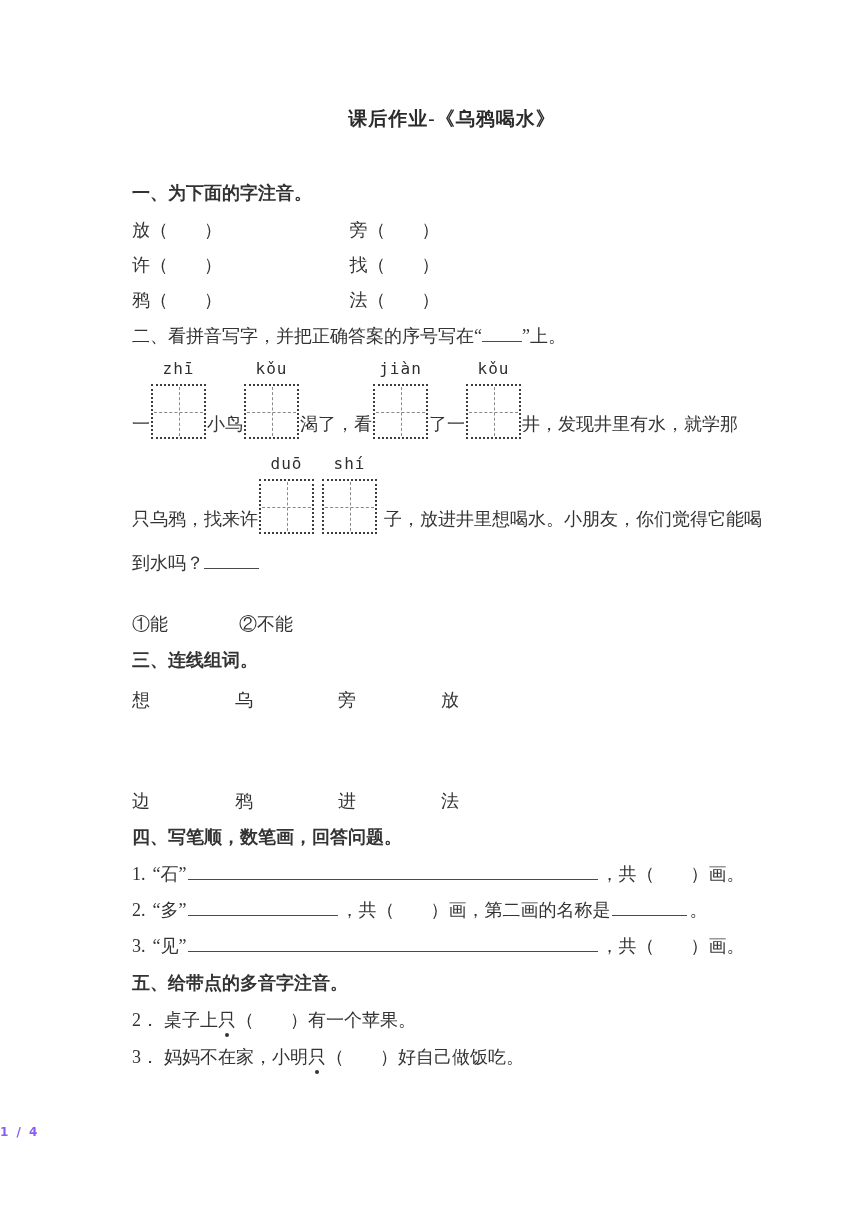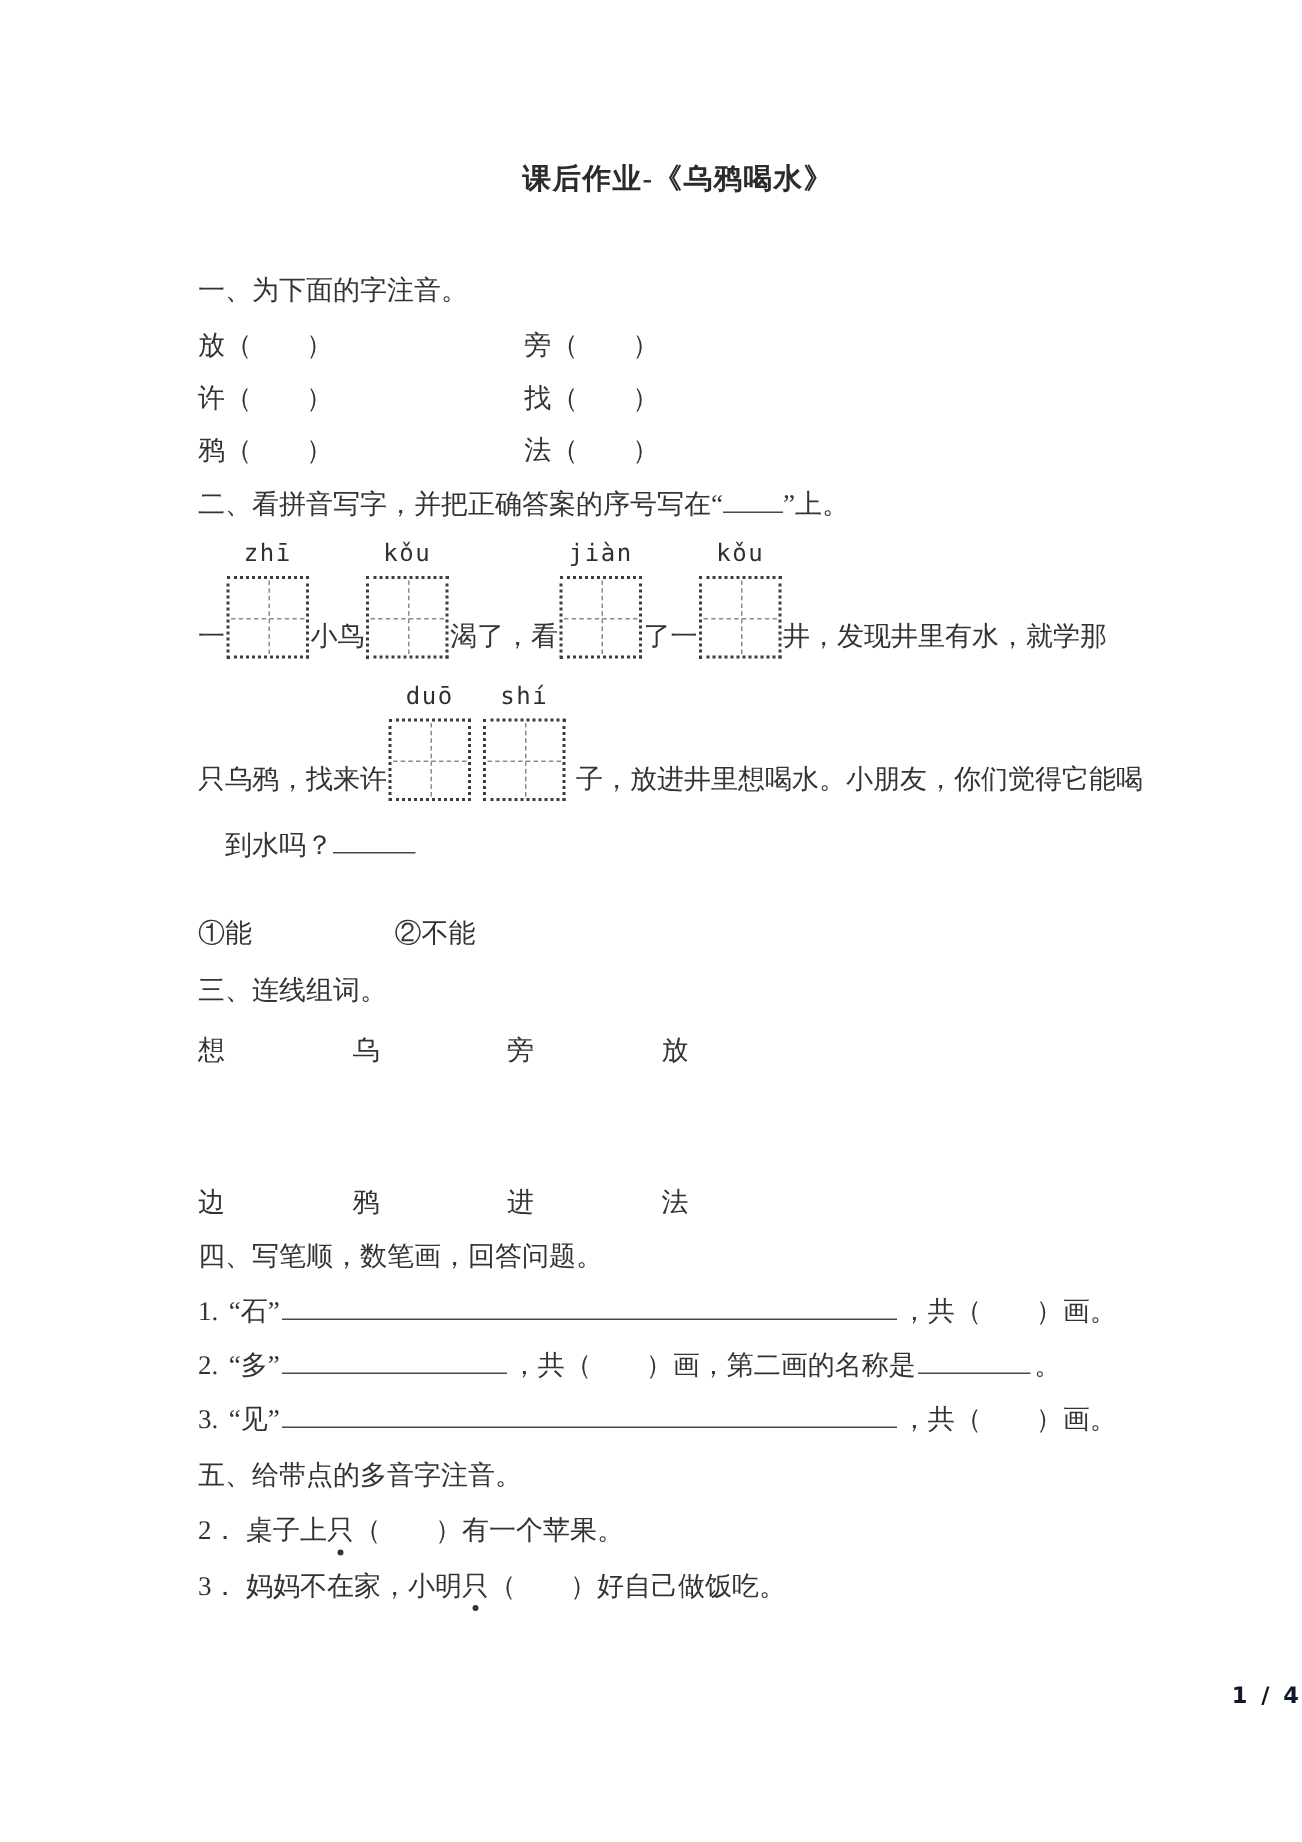--- a/index.html
+++ b/index.html
@@ -18,21 +18,21 @@
     padding: 106px 96px 0 132px;
   }
   .doc-title {
     text-align: center;
     font-weight: bold;
     font-size: 19px;
     letter-spacing: 1px;
     color: #2b2b2b;
     margin-bottom: 49px;
   }
-  .heading { margin-bottom: 14px; }
+  .heading { margin-bottom: 14px; font-weight: bold; }
   .s1-row { margin-bottom: 13px; line-height: 22px; }
   .s1-left { display: inline-block; width: 213px; }
   .s2-heading { margin-top: 10px; margin-bottom: 12px; }
   .blank {
     display: inline-block;
     border-bottom: 1px solid #4a4a4a;
     height: 16px;
     vertical-align: baseline;
   }
   .w40 { width: 40px; }
@@ -62,43 +62,43 @@
   .grid-box::before {
     content: ""; position: absolute; top: 1px; bottom: 1px; left: 50%;
     border-left: 1px dashed #8a8a8a;
   }
   .grid-box::after {
     content: ""; position: absolute; left: 1px; right: 1px; top: 50%;
     border-top: 1px dashed #8a8a8a;
   }
   .line2-indent { margin-top: 16px; }
   .line2-indent .box-unit { margin-right: 7px; }
-  .tail-line { margin-top: 17px; line-height: 24px; margin-left: 18px; }
-  .options-row { display: flex; column-gap: 95px; margin-top: 37px; margin-bottom: 12px; line-height: 24px; font-family: Liberation Mono, monospace; }
+  .tail-line { margin-top: 17px; line-height: 24px; }
+  .options-row { display: flex; column-gap: 71px; margin-top: 37px; margin-bottom: 12px; line-height: 24px; }
   .match-row { display: flex; column-gap: 85px; line-height: 22px; margin-top: 17px; }
   .match-gap { margin-top: 79px; margin-bottom: 13px; }
   .s4-item { margin-bottom: 13px; line-height: 23px; white-space: nowrap; }
   .s4-item .num { margin-right: 7px; }
   .s4-item .blank { margin: 0 2px; }
   .s5-item { margin-bottom: 14px; line-height: 23px; }
   .s5-item .num { margin-right: 5px; }
   .dotted-char { position: relative; display: inline-block; }
   .dotted-char::after {
     content: ""; position: absolute; left: 50%; transform: translateX(-50%);
     bottom: -5px; width: 4px; height: 4px; border-radius: 50%; background: #333333;
   }
   .footer {
     position: absolute;
     left: 0; right: 0;
     bottom: 89px;
-    text-align: right;
+    text-align: left;
     font-family: "DejaVu Sans", sans-serif;
     font-weight: bold;
-    font-size: 15px;
-    color: #0f172a;
+    font-size: 12px;
+    color: #8b5cf6;
     letter-spacing: 2px;
   }
 </style>
 </head>
 <body>
 
 <div class="page">
   <div class="content">
 
     <div class="doc-title">课后作业-《乌鸦喝水》</div>

